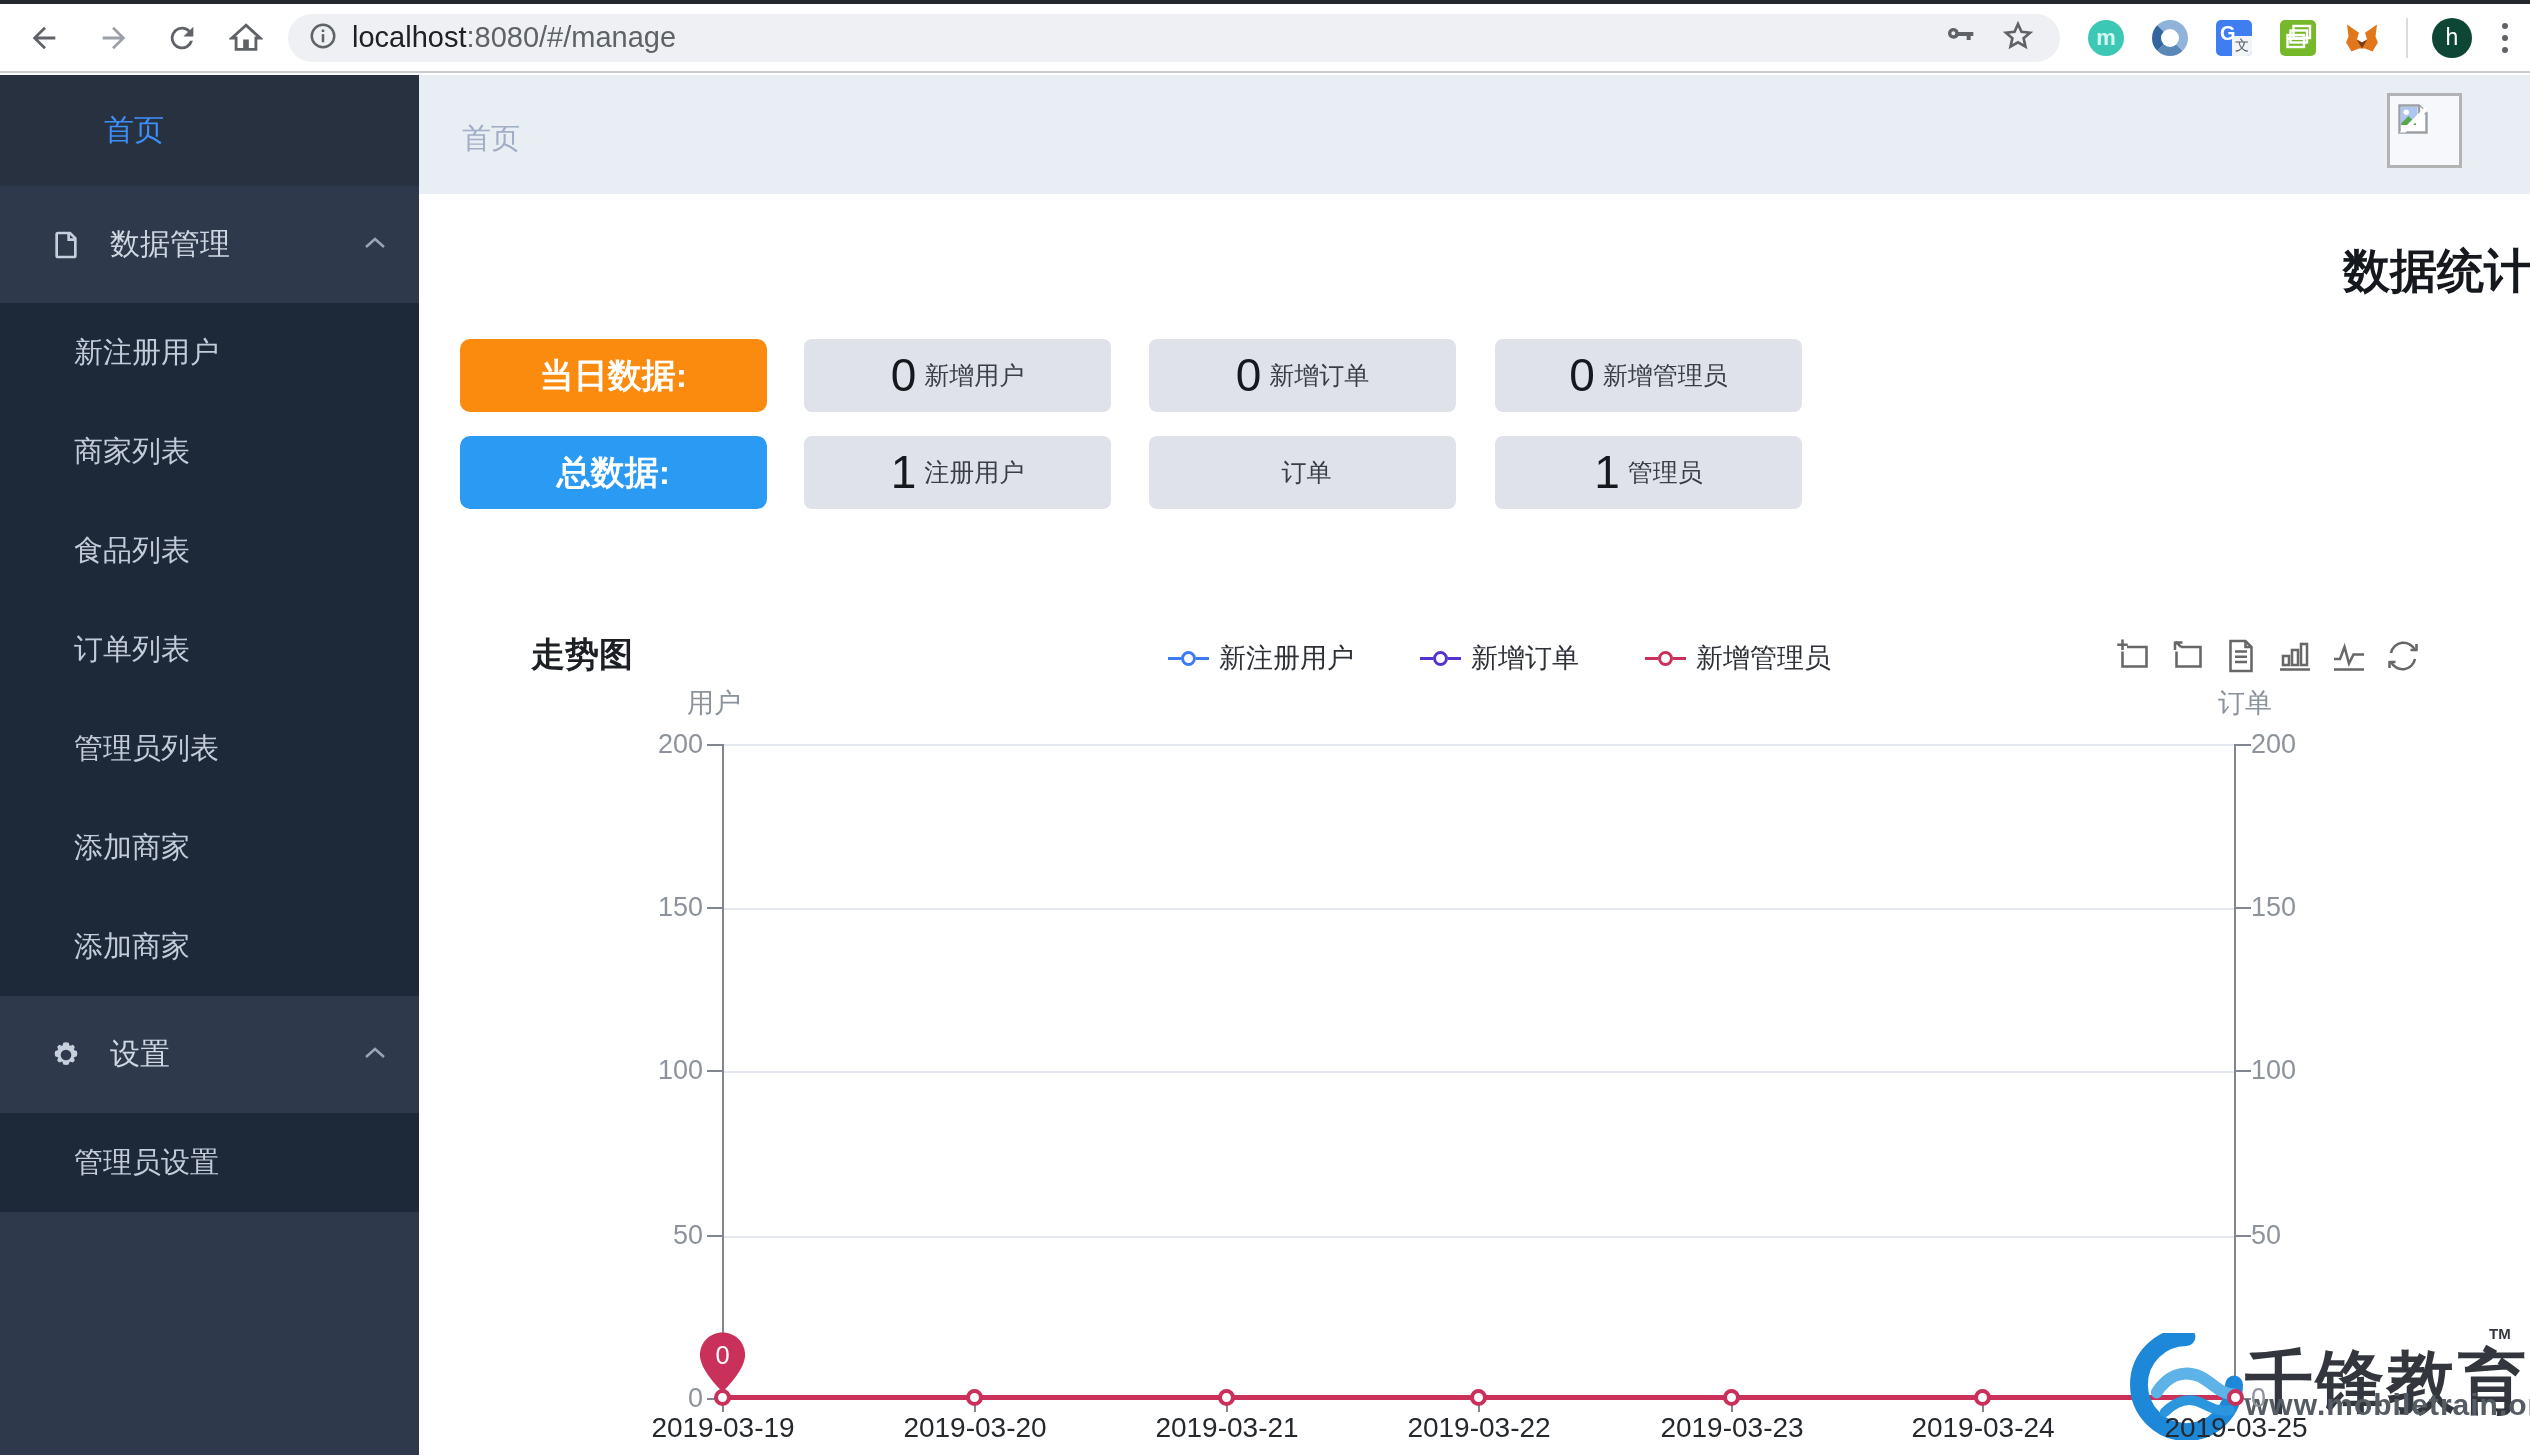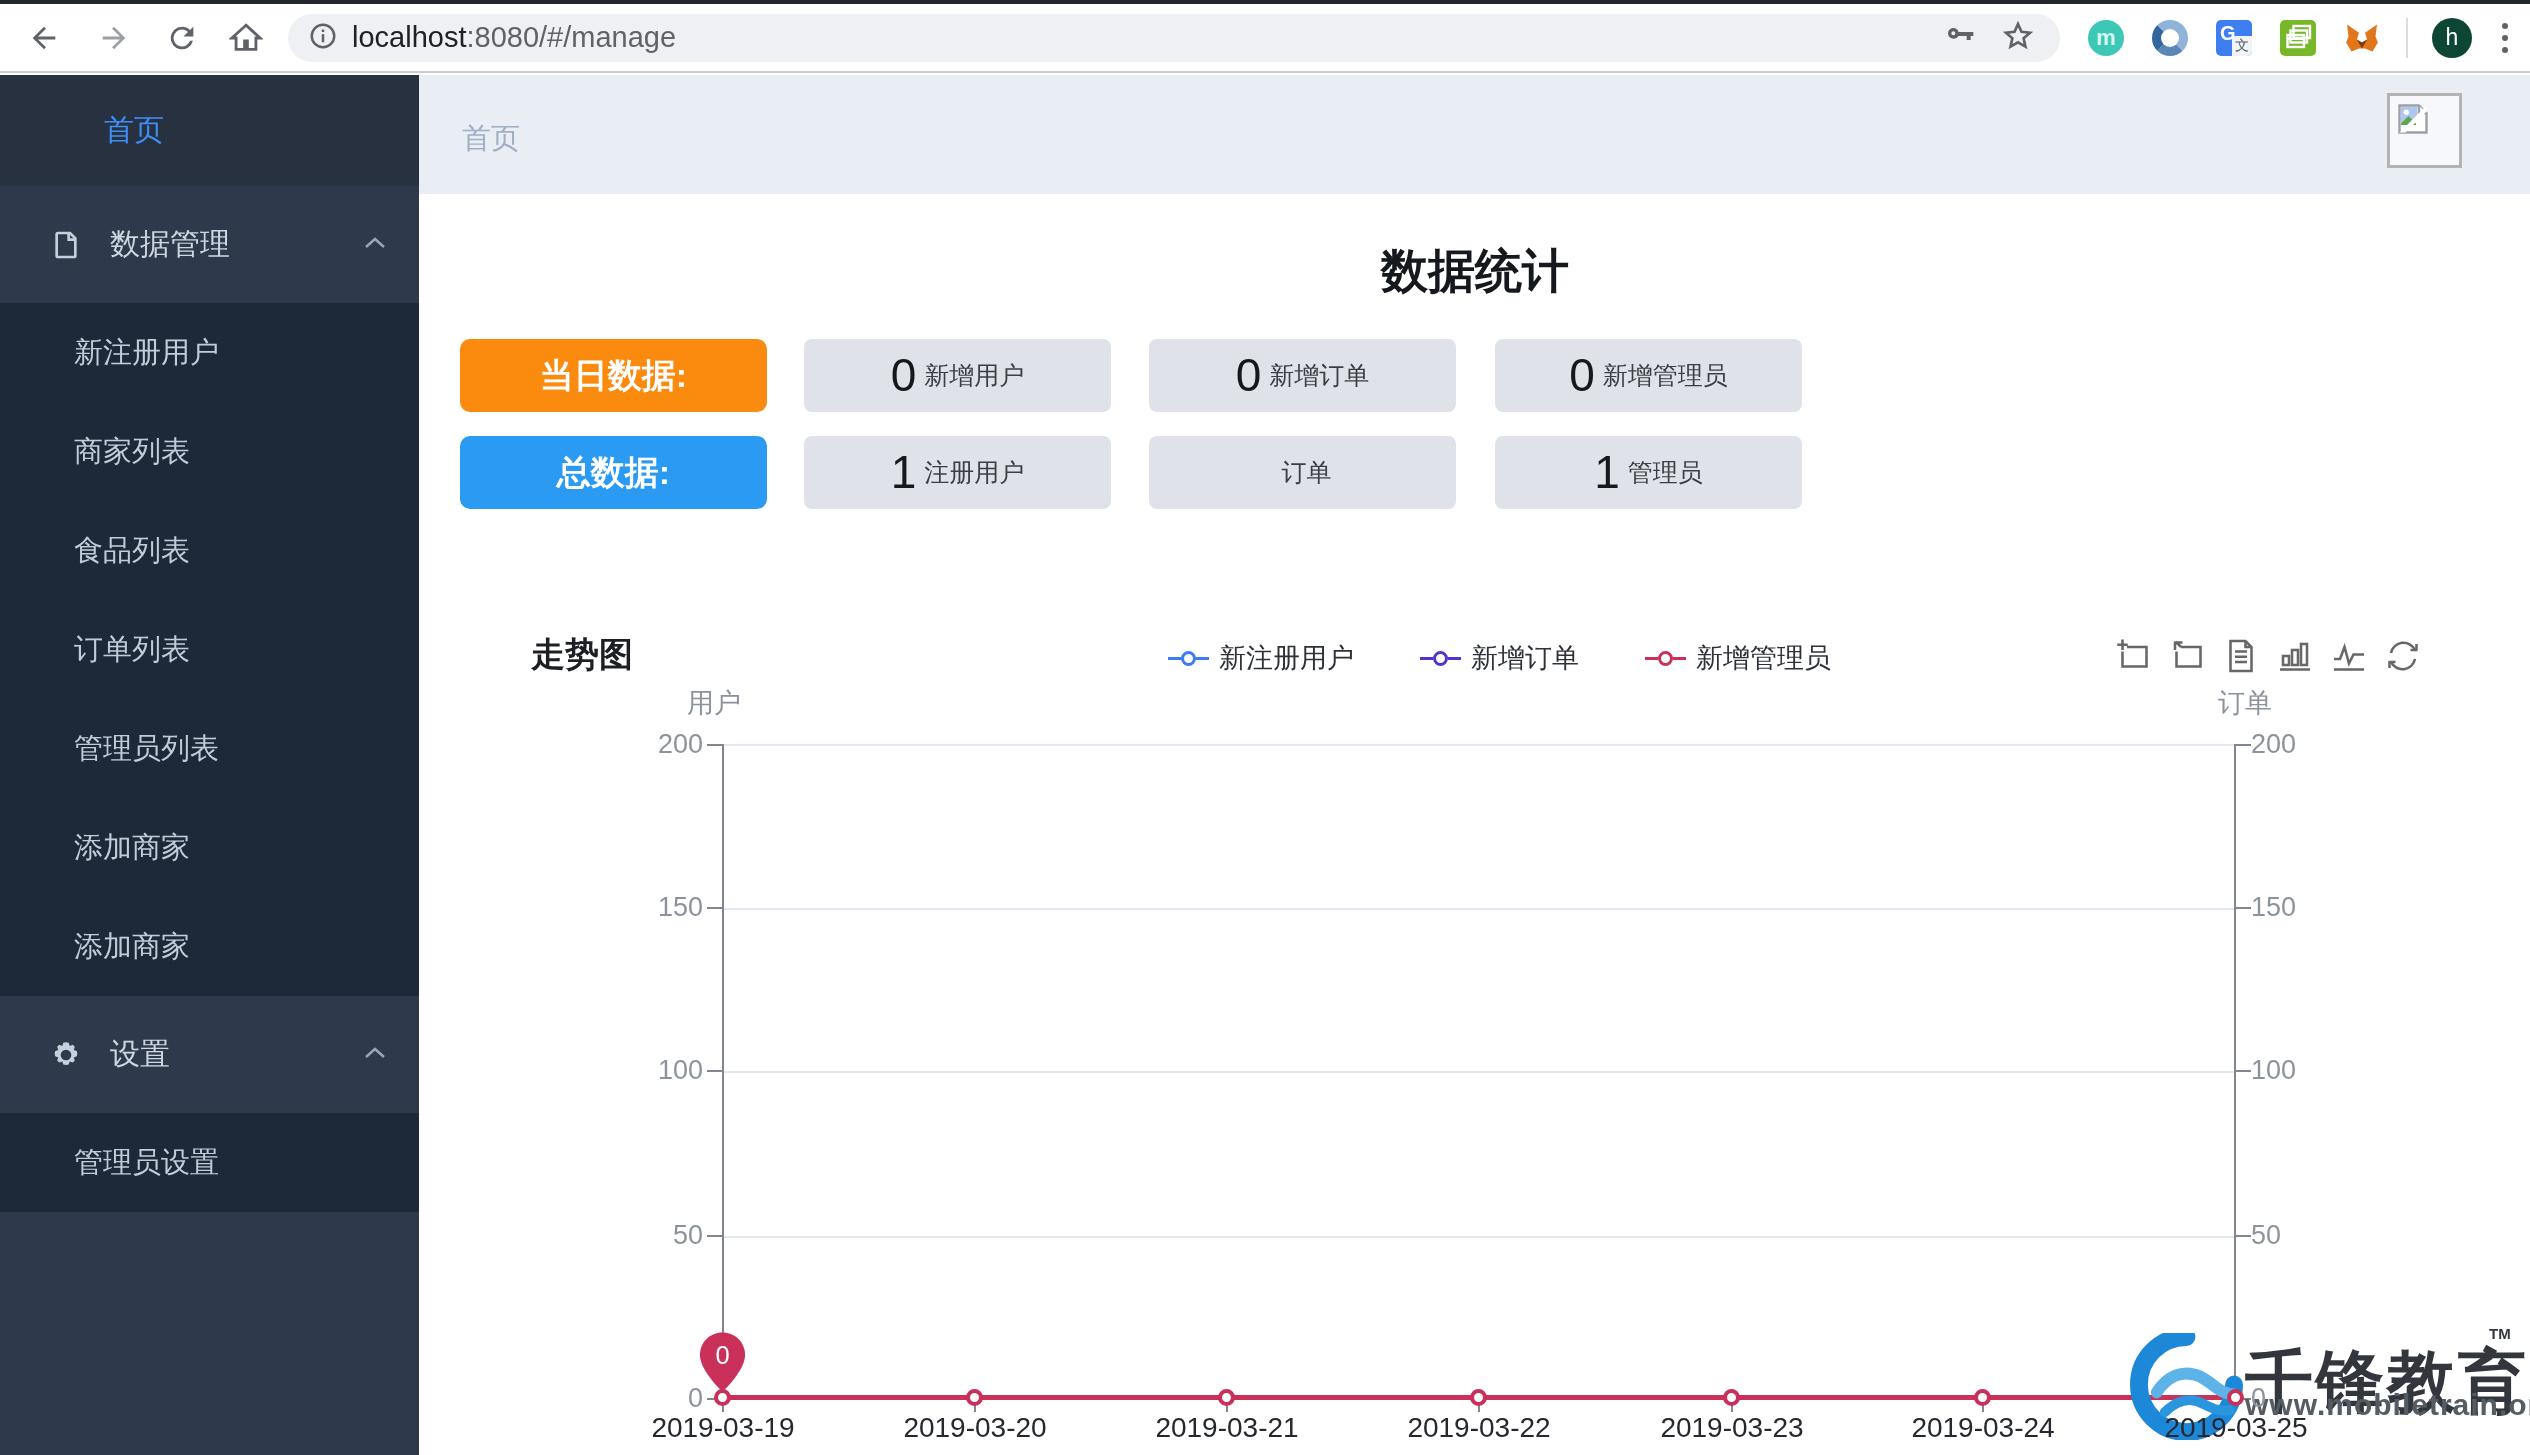--- a/index.html
+++ b/index.html
@@ -50,21 +50,21 @@
   .grid-ic { display:grid; grid-template-columns:15px 15px; grid-template-rows:15px 15px; gap:4px; }
   .grid-ic i { background:#3e8ef7; border-radius:3px; }
 
   
   .mainhdr { position:absolute; left:419px; top:75px; width:2112px; height:119px; background:#e9edf4; }
   .crumb { position:absolute; left:43px; top:44px; font-size:29px; color:#a0aec6; cursor:pointer; }
   .avatar-box { position:absolute; right:69px; top:18px; width:75px; height:75px; background:#f6f8fb; border:3px solid #b3b3b3; }
   .broken { position:absolute; left:5px; top:5px; }
 
   
-  .page-title { position:absolute; left:419px; top:240px; width:2112px; text-align:center; font-size:47px; font-weight:700; color:#15181d; }
+  .page-title { position:absolute; left:419px; top:240px; width:2112px; text-align:right; font-size:47px; font-weight:700; color:#15181d; }
 
   .stat-btn { position:absolute; width:307px; height:73px; border-radius:10px; color:#fff; font-size:34px; font-weight:700; display:flex; align-items:center; justify-content:center; cursor:pointer; border:none; }
   .btn-day { left:460px; top:339px; background:#fb8b0f; }
   .btn-total { left:460px; top:436px; background:#2b9af3; }
   .stat-card { position:absolute; width:307px; height:73px; border-radius:8px; background:#dfe3e9; display:flex; align-items:baseline; justify-content:center; }
   .stat-card .num { font-size:46px; color:#15181d; align-self:center; line-height:73px; }
   .stat-card .cap { font-size:25px; color:#3a3f45; margin-left:8px; align-self:center; }
   .r1 { top:339px; } .r2 { top:436px; }
   .c1 { left:804px; } .c2 { left:1149px; } .c3 { left:1495px; }
 

